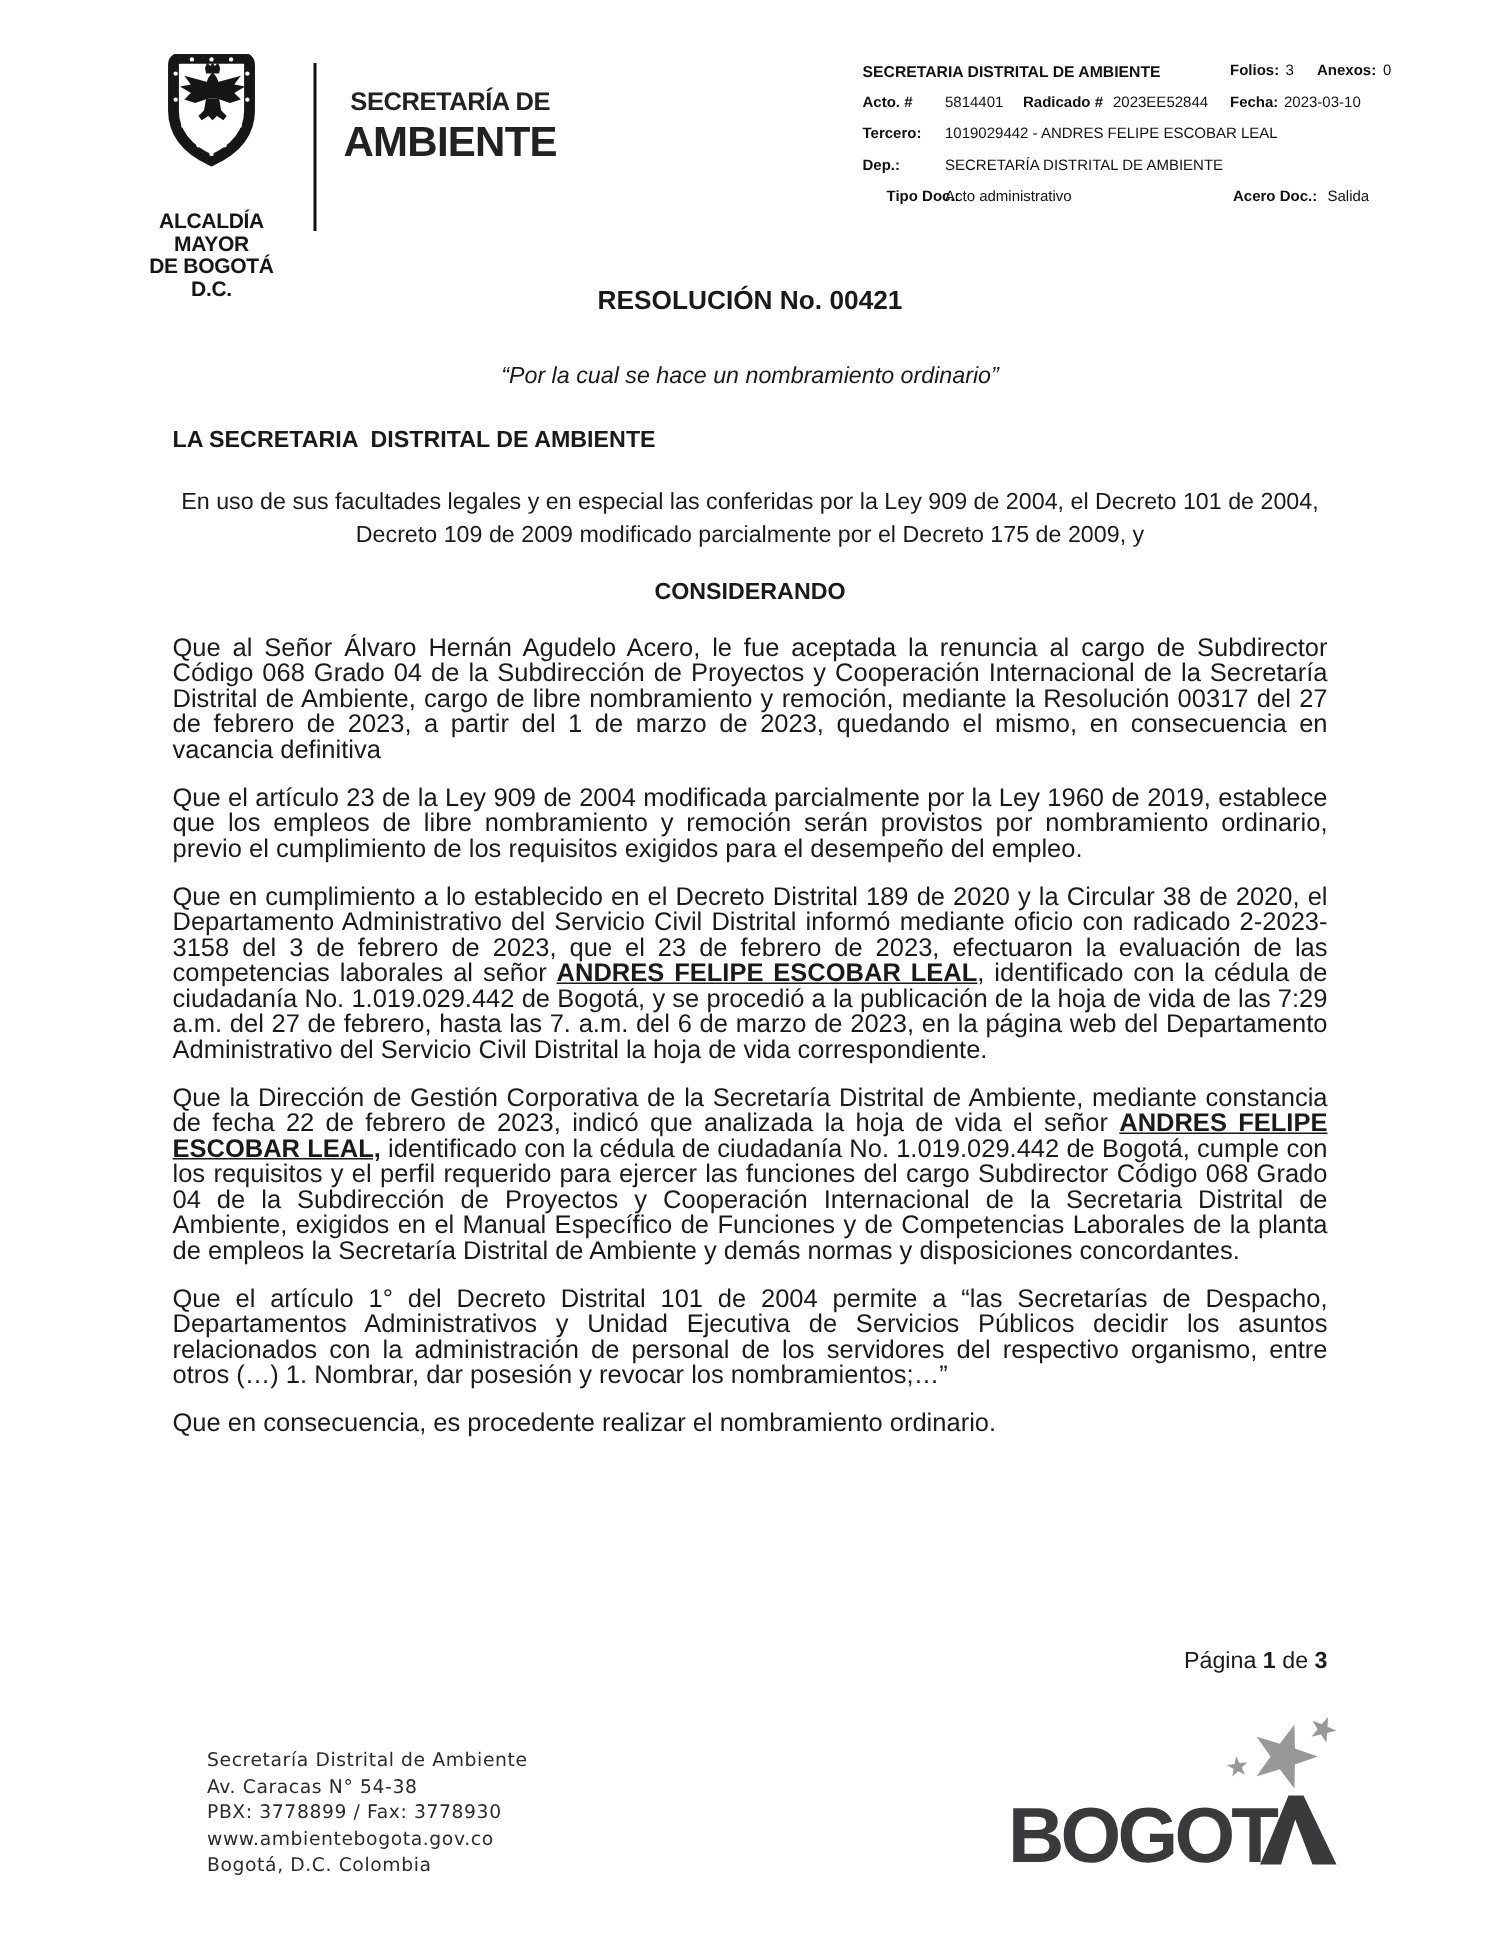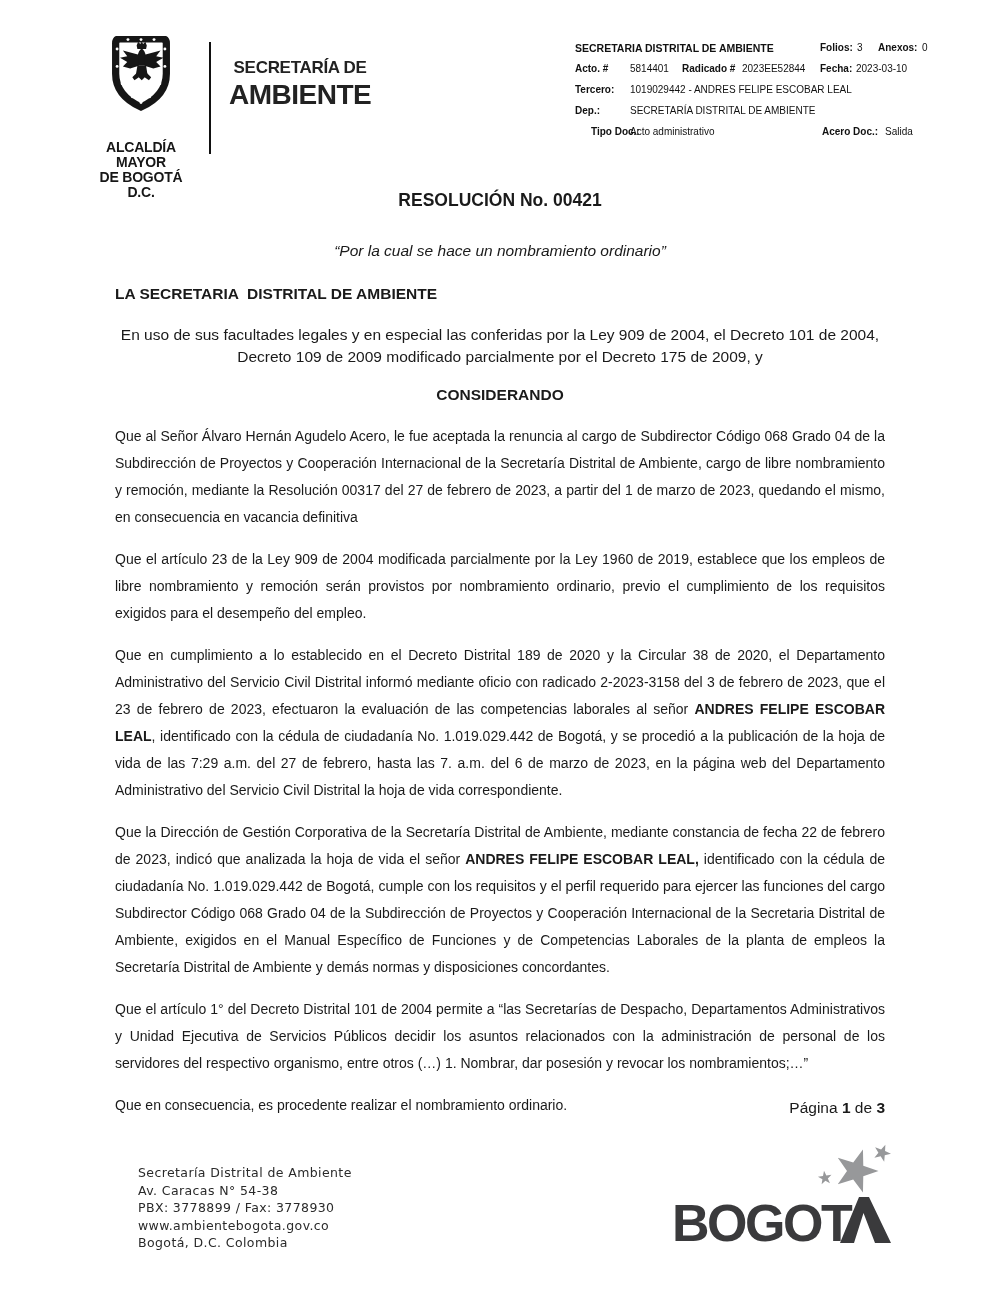--- a/index.html
+++ b/index.html
@@ -24,22 +24,22 @@
   .entity{font-size:10.5px;}
 
   
   .content{position:absolute;left:115px;top:190px;width:770px;}
   .title{text-align:center;font-size:17.5px;font-weight:bold;margin:0 0 31px;}
   .title .num{text-underline-offset:3px;text-decoration-thickness:2px;}
   .subtitle{text-align:center;font-style:italic;font-size:15.5px;margin:0 0 25px;}
   .issuer{text-align:left;font-weight:bold;font-size:15.5px;margin:0 0 21px;white-space:pre-wrap;}
   .preamble{text-align:center;font-size:15.5px;line-height:21.5px;margin:0 0 19px;}
   .considerando{text-align:center;font-weight:bold;font-size:15.5px;margin:0 0 19px;}
-  .body-par{text-align:justify;font-size:14px;line-height:27px;margin:0 0 15px;}
-  .body-par .b{font-weight:bold;}
+  .body-par{text-align:justify;font-size:17px;line-height:17px;margin:0 0 15px;}
+  .body-par .b{font-weight:bold;text-decoration:underline;}
 
   
   .page-number{position:absolute;right:115px;top:1099px;font-size:15.5px;}
   .footer-contact{position:absolute;left:138px;top:1164px;font-family:"DejaVu Sans",sans-serif;
                   font-size:12.5px;line-height:17.5px;letter-spacing:0.4px;color:#2a2a2a;}
   .bogota-logo{position:absolute;left:672px;top:1140px;}
 </style>
 </head>
 <body>
 

